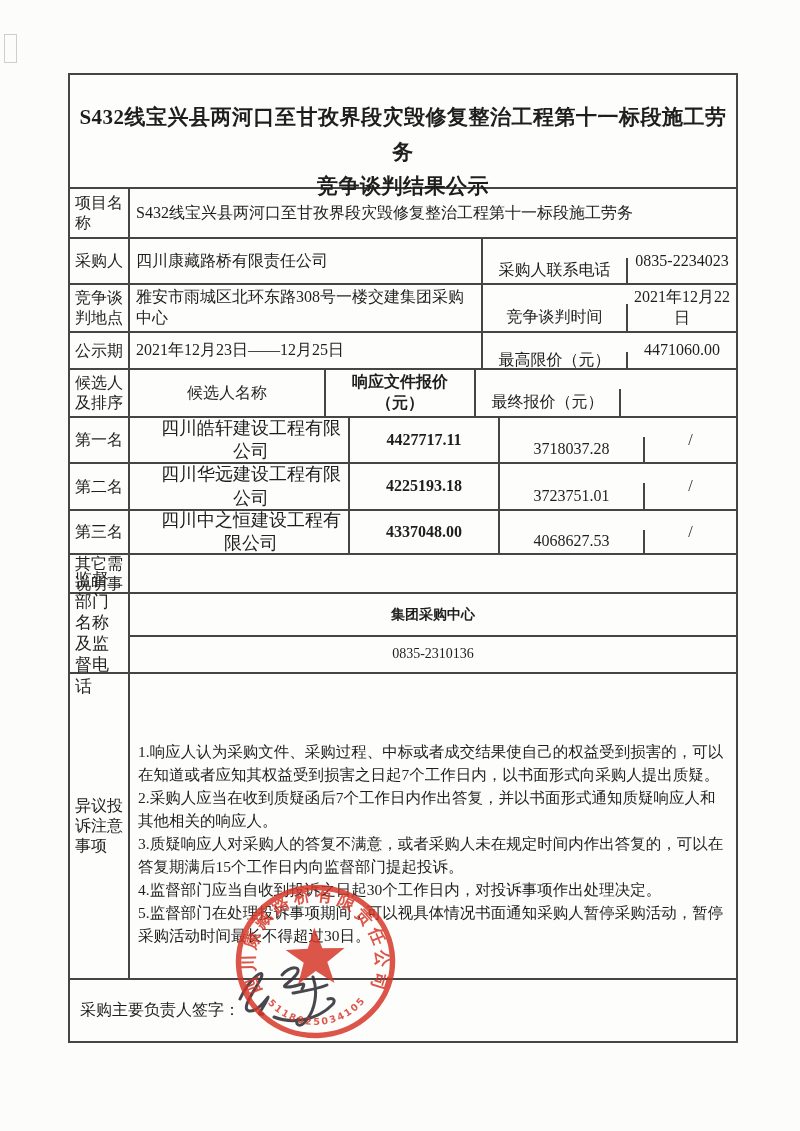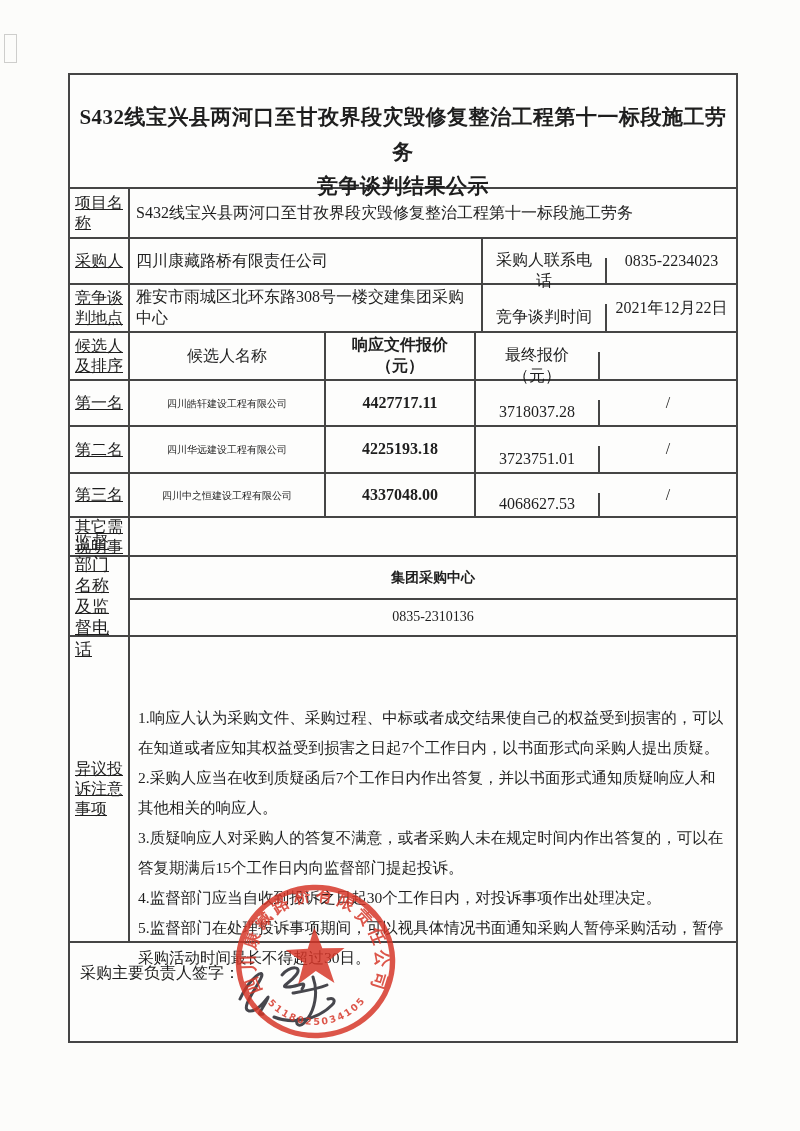--- a/index.html
+++ b/index.html
@@ -19,41 +19,41 @@
     border:2px solid var(--line);box-sizing:border-box;background:#fdfdfc;
   }
   .row{display:flex;border-bottom:2px solid var(--line);box-sizing:border-box;}
   .row:last-child{border-bottom:none;border-radius:23px;}
   .cell{
     box-sizing:border-box;border-right:2px solid var(--line);
     display:flex;align-items:center;font-size:16px;line-height:1.3;
     padding:2px 6px;word-break:break-all;
   }
   .cell.last{border-right:none;}
-  .label{width:60px;padding:2px 5px;line-height:1.25;text-decoration:underline;}
+  .label{width:60px;padding:2px 5px;line-height:1.25;}
   .w-b{width:353px;}
   .w-b1{width:196px;}
   .w-b2{width:150px;font-weight:bold;}
-  .w-c{width:124px;margin-top:19px;}
+  .w-c{width:145px;margin-top:19px;}
   .w-d{width:108px;flex:1;}
   .center{justify-content:center;text-align:center;}
   .title-block{
     height:114px;box-sizing:border-box;border-bottom:2px solid var(--line);
     text-align:center;font-weight:bold;font-size:21px;line-height:1.65;
     padding-top:25px;letter-spacing:.5px;
   }
-  .name-cell{font-size:10px;}
+  .name-cell{font-size:18px;margin-left:24px;}
   .stack{flex:1;display:flex;flex-direction:column;}
   .subcell{
     box-sizing:border-box;display:flex;align-items:center;justify-content:center;
     font-size:14px;
   }
   .objection-content{
     width:604px;box-sizing:border-box;display:block;
-    font-size:15.5px;line-height:30px;padding:66px 10px 0 8px;word-break:break-all;
+    font-size:15.5px;line-height:23px;padding:66px 10px 0 8px;word-break:break-all;
   }
   .sig-row{height:61px;align-items:center;display:flex;}
   .sig-cell{border-right:none;flex:1;padding-left:10px;}
   .stamp-wrap{position:absolute;left:228px;top:876px;width:175px;height:171px;opacity:.83;transform:rotate(-2deg);pointer-events:none;}
   .signature-wrap{position:absolute;left:230px;top:955px;width:135px;height:78px;opacity:.88;pointer-events:none;}
 </style>
 </head>
 <body>
 
 <div class="page">
@@ -79,20 +79,26 @@
       <div class="cell w-d center last">0835-2234023</div>
     </div>
 
     <div class="row" style="height:48px">
       <div class="cell label">竞争谈判地点</div>
       <div class="cell w-b">雅安市雨城区北环东路308号一楼交建集团采购中心</div>
       <div class="cell w-c center">竞争谈判时间</div>
       <div class="cell w-d center last">2021年12月22日</div>
     </div>
 
+    <div class="row" style="height:37px">
+      <div class="cell label">公示期</div>
+      <div class="cell w-b">2021年12月23日——12月25日</div>
+      <div class="cell w-c center">最高限价（元）</div>
+      <div class="cell w-d center last">4471060.00</div>
+    </div>
 
     <div class="row" style="height:48px">
       <div class="cell label">候选人及排序</div>
       <div class="cell w-b1 center">候选人名称</div>
       <div class="cell w-b2 center">响应文件报价（元）</div>
       <div class="cell w-c center">最终报价（元）</div>
     </div>
 
     <div class="row" style="height:46px">
       <div class="cell label center">第一名</div>

